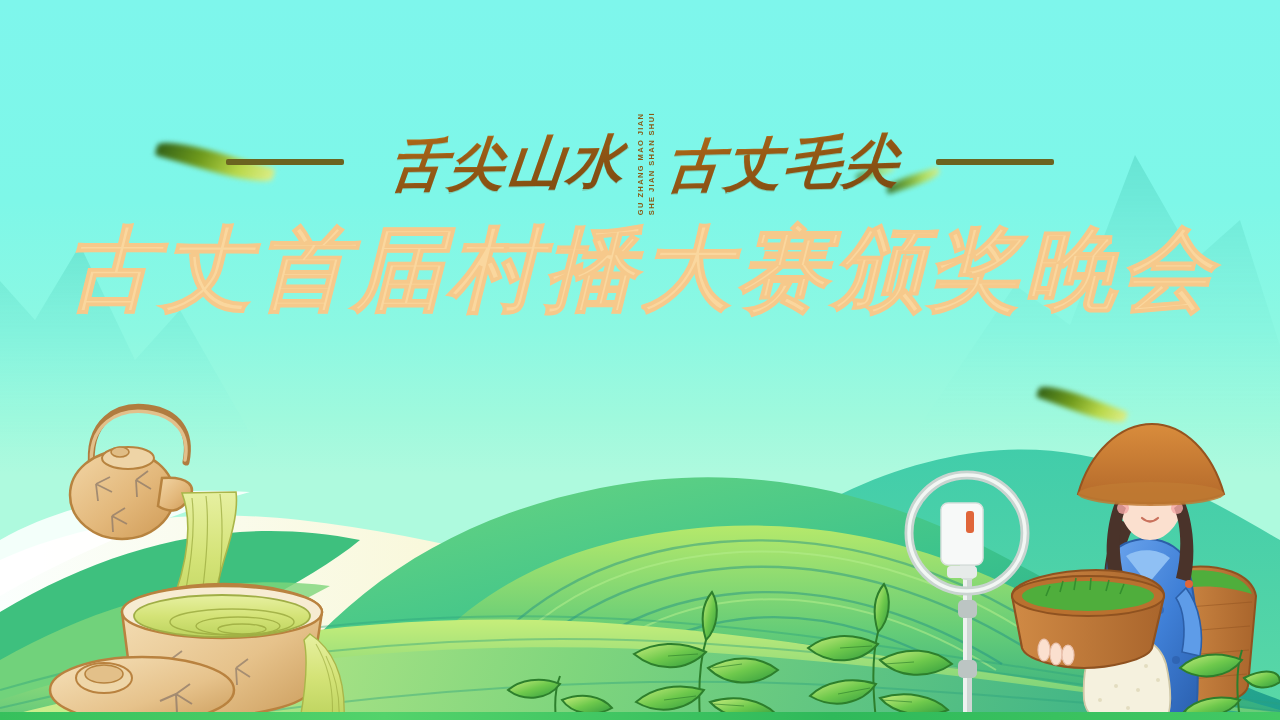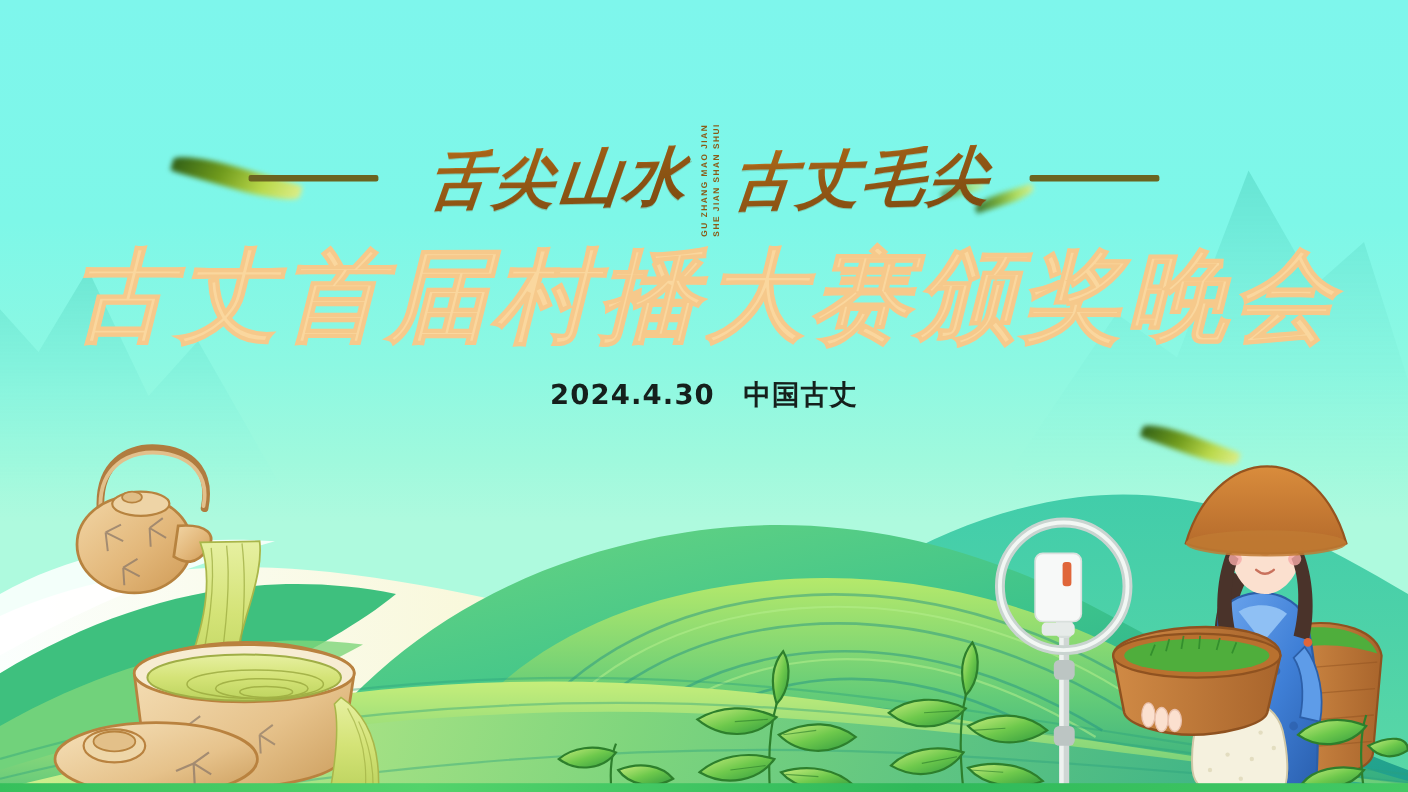--- a/index.html
+++ b/index.html
@@ -133,21 +133,20 @@
         <span>SHE JIAN SHAN SHUI</span>
         <span>GU ZHANG MAO JIAN</span>
       </div>
       <div class="calli-txt b">古丈毛尖</div>
     </div>
     <div class="rule right"></div>
   </div>
 
   <div class="title">古丈首届村播大赛颁奖晚会</div>
 
-  <div class="subtitle">2024.4.30　中国古丈</div>
 
   <svg class="scene" viewBox="0 0 1280 720" preserveAspectRatio="none">
     <defs>
       <linearGradient id="farHill" x1="0" y1="0" x2="0" y2="1">
         <stop offset="0" stop-color="#36c8a4"></stop>
           <stop offset="1" stop-color="#51d4a0"></stop>
       </linearGradient>
       <linearGradient id="hillA" x1="0" y1="0" x2="1" y2="1">
         <stop offset="0" stop-color="#6fd77f"></stop>
           <stop offset=".5" stop-color="#3cc38c"></stop>

